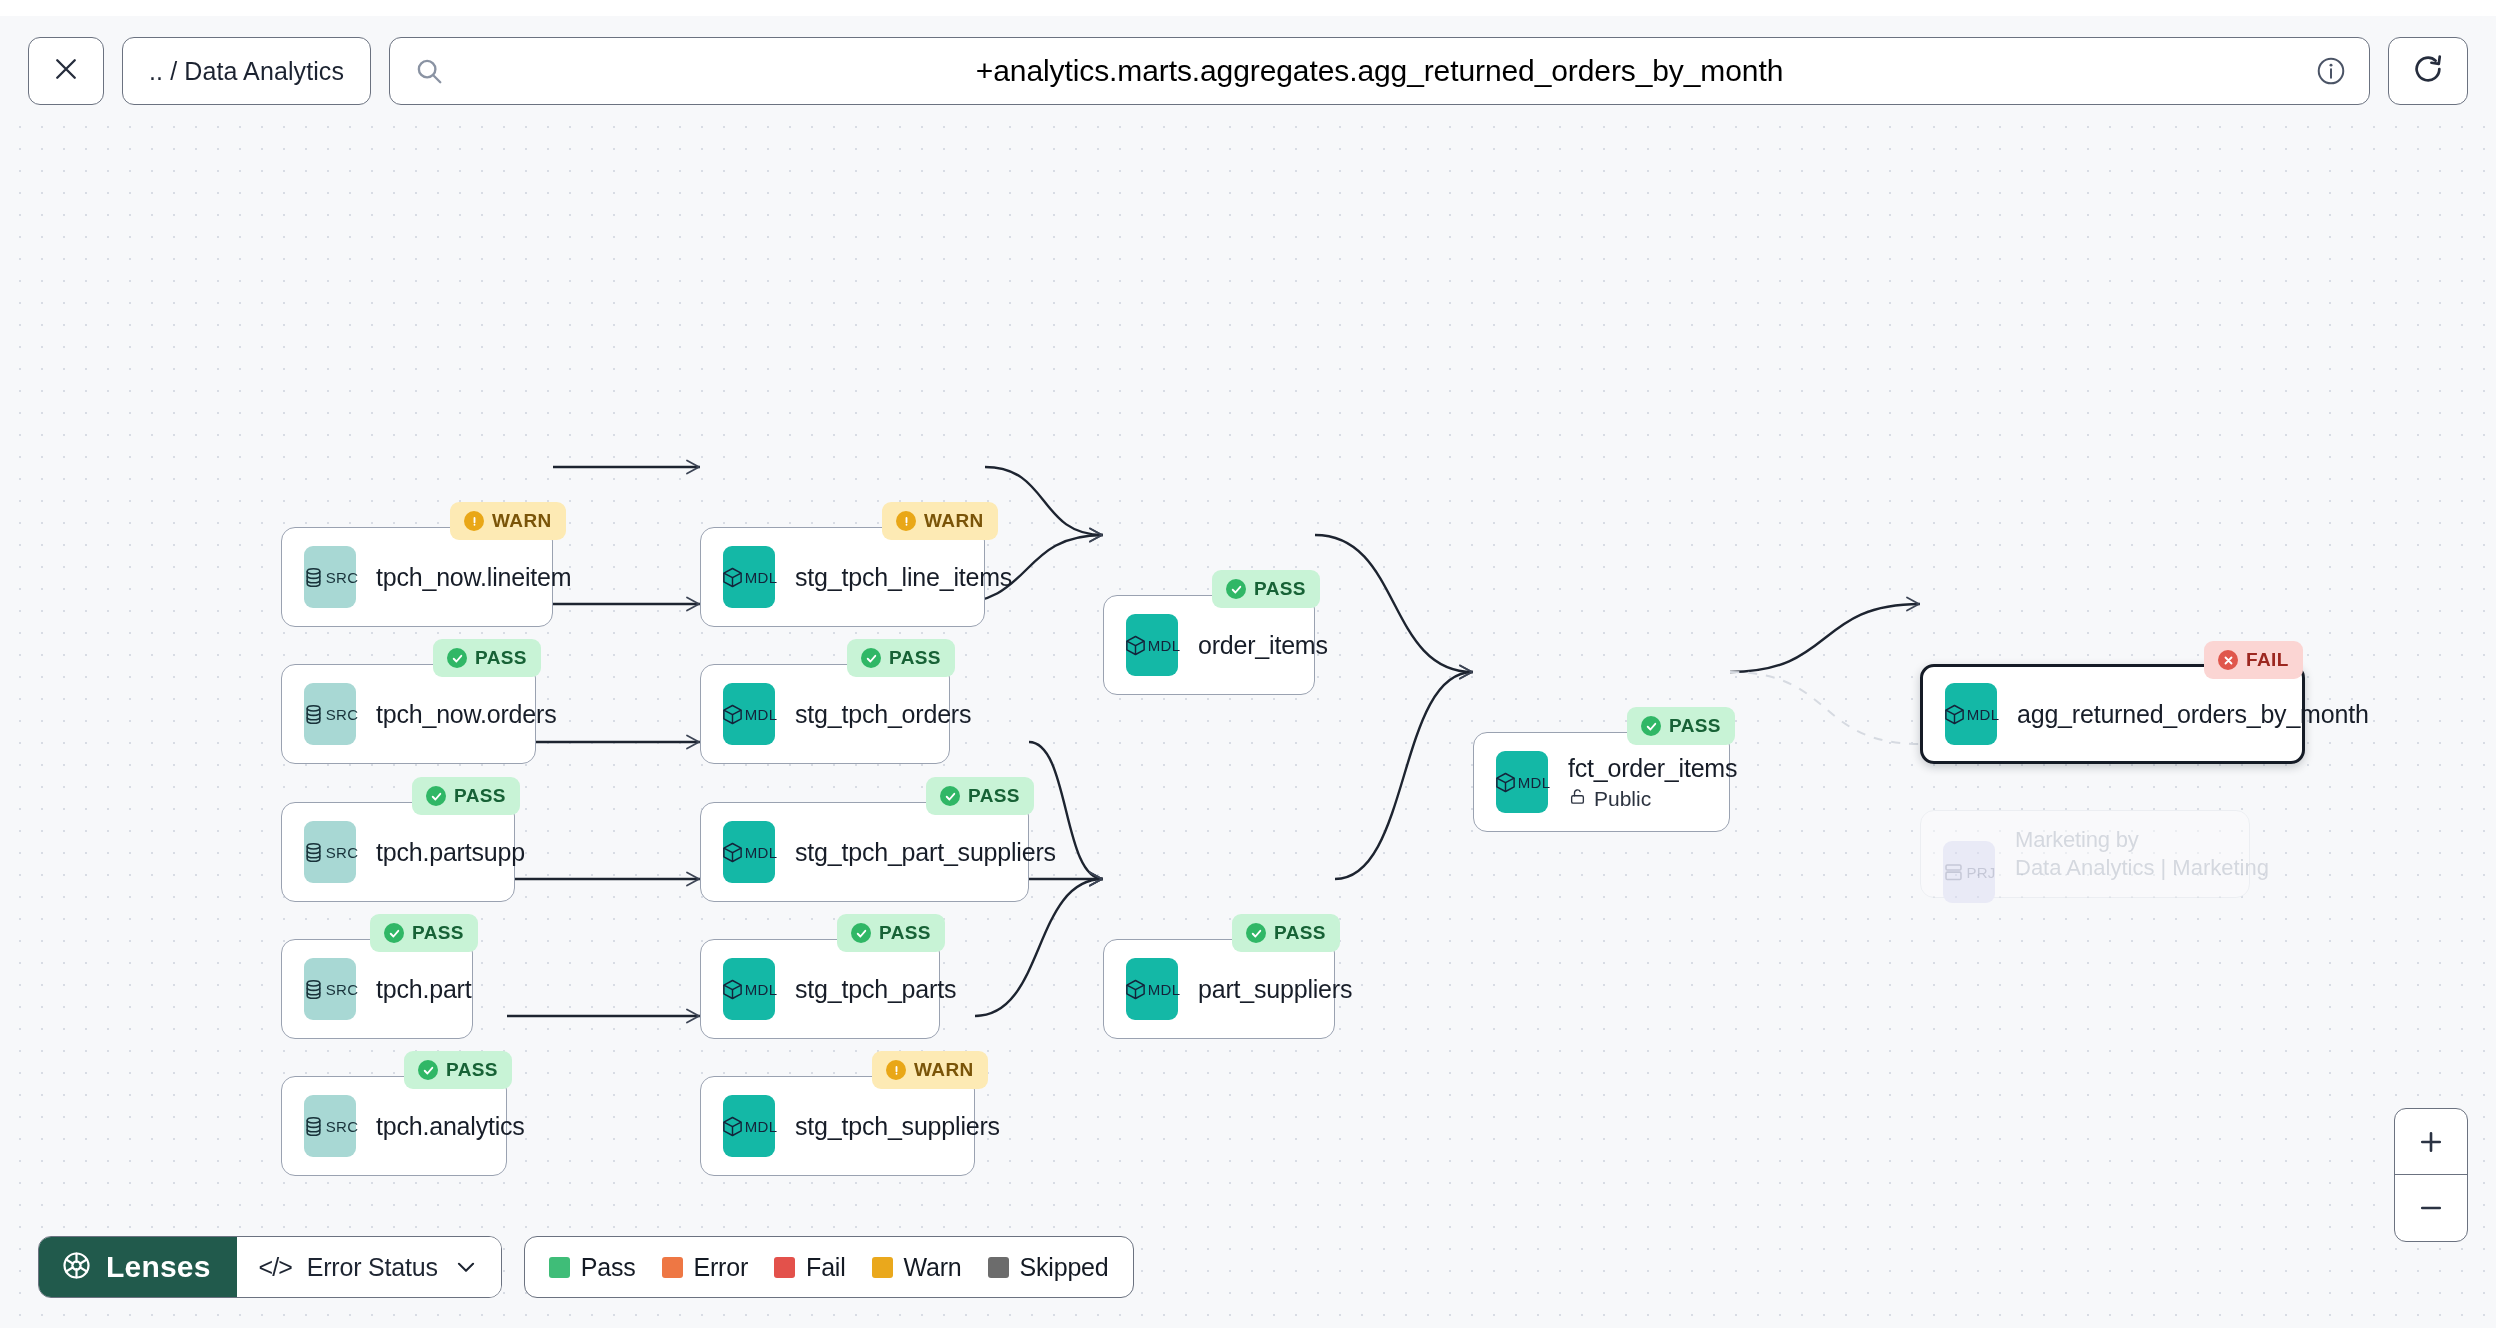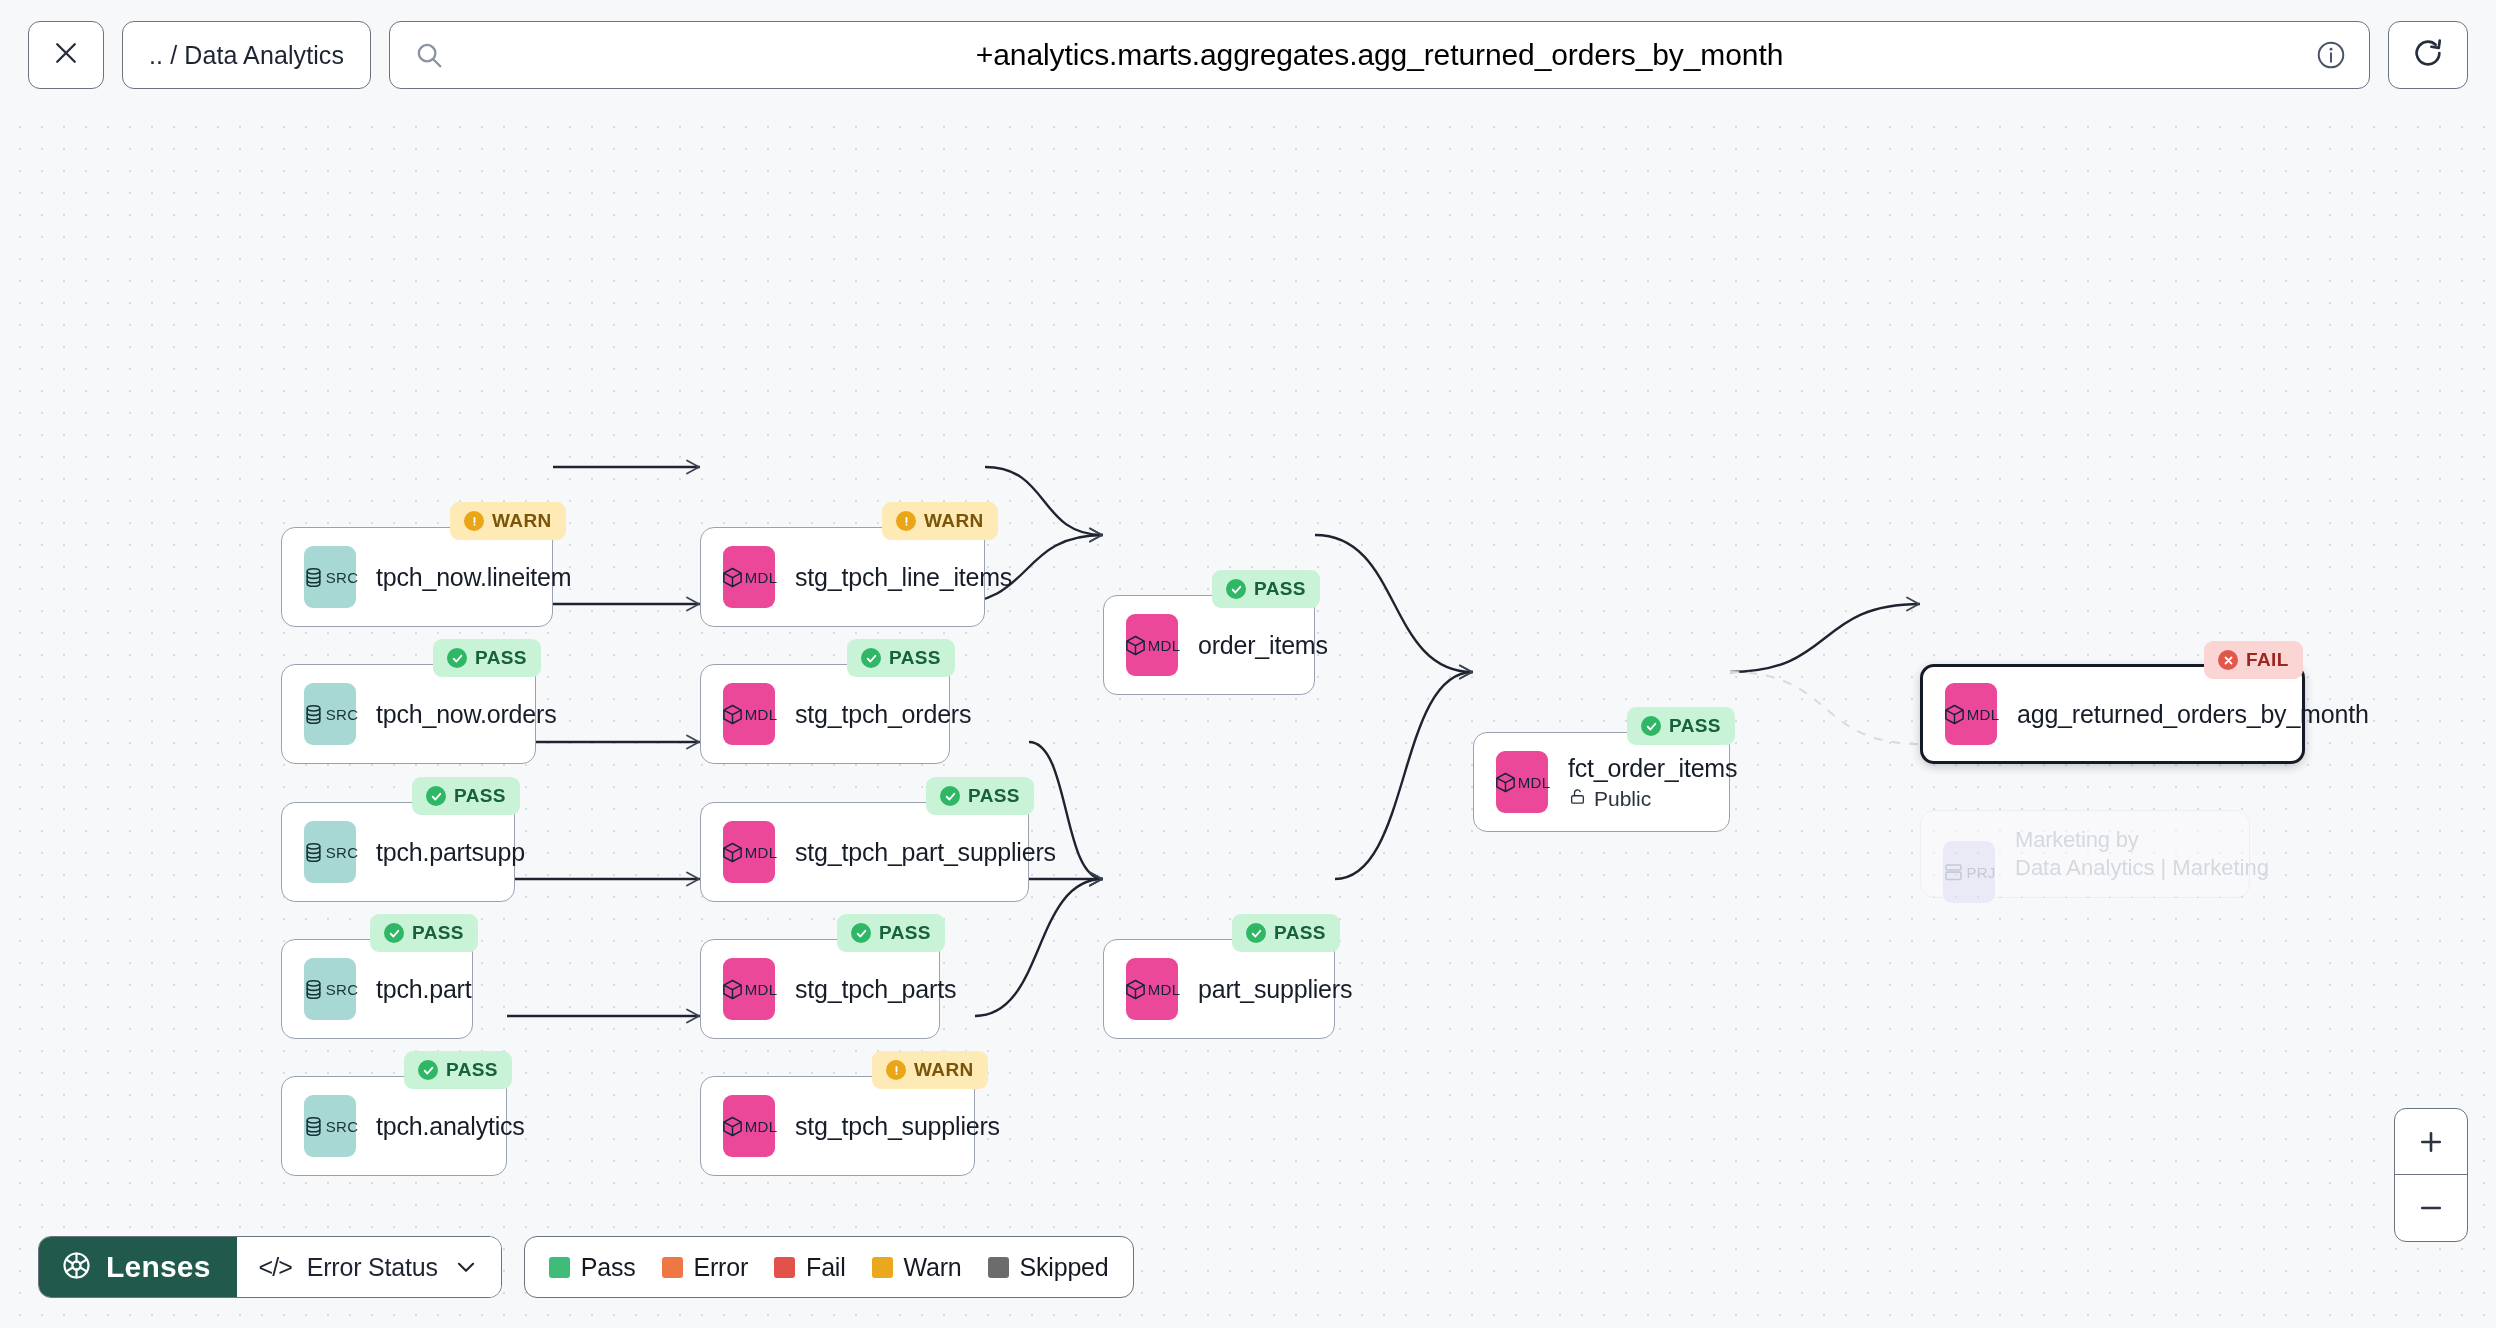--- a/index.html
+++ b/index.html
@@ -6,21 +6,21 @@
   html, body {
     width: 2496px; height: 1328px;
     font-family: "Liberation Sans", sans-serif;
     background: #ffffff;
     overflow: hidden;
   }
   #app { position: relative; width: 2496px; height: 1328px; }
 
   
   #header {
-    position: absolute; left: 0; top: 0; width: 2496px; height: 110px;
+    position: absolute; left: 0; top: 16px; width: 2496px; height: 110px;
     background: #f7f8fa;
     display: flex; align-items: center; gap: 18px;
     padding: 0 28px;
     z-index: 30;
   }
   .hbtn {
     background: #ffffff;
     border: 1.6px solid #6b7280;
     border-radius: 12px;
     height: 68px;
@@ -86,21 +86,21 @@
   }
   .chip {
     flex: 0 0 auto;
     width: 52px; height: 62px;
     border-radius: 9px;
     display: flex; flex-direction: row;
     align-items: center; justify-content: center;
     gap: 1px;
   }
   .chip.src { background: #a8d8d4; color: #18323a; }
-  .chip.mdl { background: #ec4899; color: #14233a; }
+  .chip.mdl { background: #14b8a6; color: #14233a; }
   .chip.prj { background: #dfdff4; color: #9ea2bb; margin-top: 36px; }
   .chip svg { width: 23px; height: 23px; display: block; }
   .chip .chip-label { font-size: 15px; font-weight: 400; letter-spacing: .3px; line-height: 1; }
   .node-text { margin-left: 20px; min-width: 0; }
   .node-title {
     font-size: 25px; color: #171d28; white-space: nowrap; letter-spacing: -.2px;
   }
   .ghost .node-title { color: #b9bec9; font-size: 22px; }
   .node-sub {
     display: flex; align-items: center; gap: 7px;

